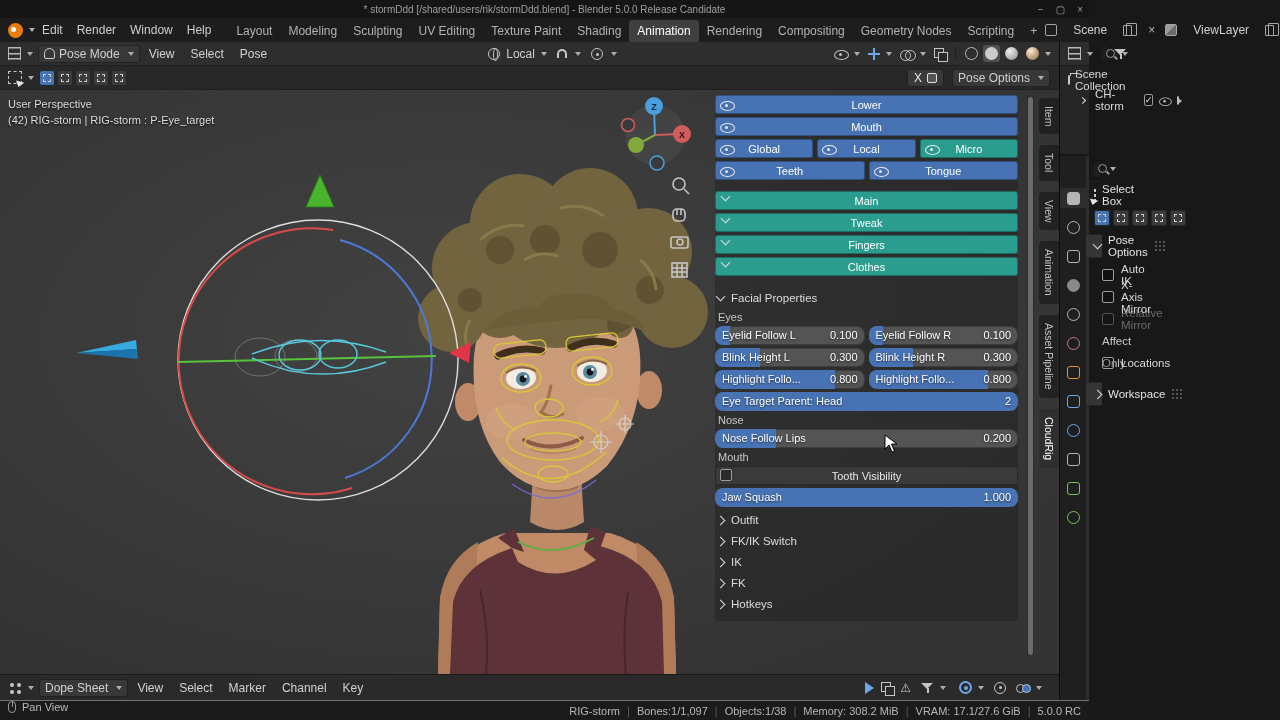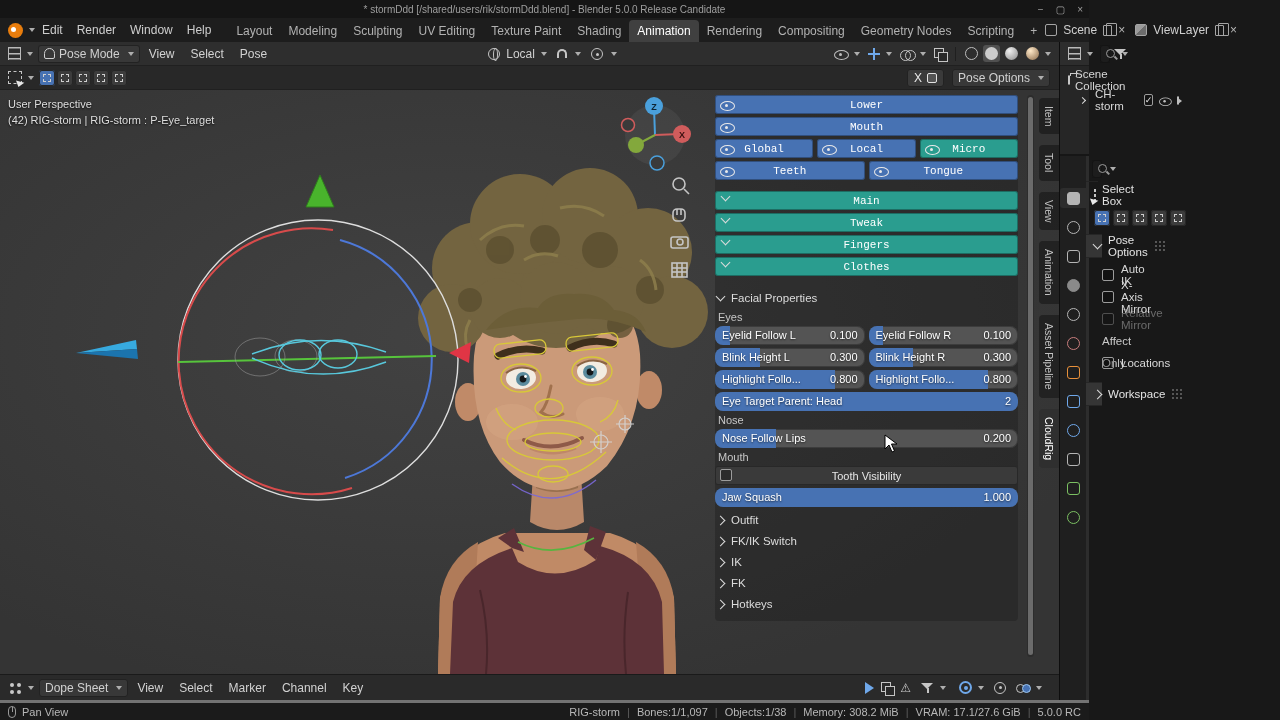--- a/index.html
+++ b/index.html
@@ -14,21 +14,21 @@
 
 .menubar{height:24px;background:#1d1d1d;display:flex;align-items:center;padding:0 6px;white-space:nowrap;font-size:12px}
 .blender-logo{width:15px;height:15px;border-radius:50%;background:#e87d0d;position:relative;margin:0 2px;flex:none}
 .blender-logo::after{content:"";position:absolute;left:3px;top:4px;width:5px;height:5px;border-radius:50%;background:#fff}
 .car{width:0;height:0;border-left:3px solid transparent;border-right:3px solid transparent;border-top:4px solid #aeaeae;display:inline-block;margin-left:4px;flex:none}
 .menu-item{padding:0 7px;line-height:24px;color:#cecece}
 .ws-wrap{display:flex;margin-left:10px}
 .ws{padding:0 8px;line-height:22px;margin-top:2px;color:#b2b2b2;border-radius:4px 4px 0 0}
 .ws.active{background:#404040;color:#fff}
 .menubar .spacer{flex:1}
-.scene-widget{display:flex;align-items:center;gap:6px;margin-right:10px;color:#cfcfcf}
+.scene-widget{display:flex;align-items:center;gap:16px;margin-right:10px;color:#cfcfcf}
 .mini-glyph{width:12px;height:12px;border:1px solid #a5a5a5;border-radius:2px;display:inline-block;flex:none}
 .mini-glyph.photo{background:linear-gradient(135deg,#9a9a9a 45%,#6c6c6c 46%)}
 .x-icon::before{content:"×";color:#b5b5b5}
 .copy-icon{width:9px;height:11px;border:1px solid #a5a5a5;border-radius:1px;position:relative;display:inline-block}
 .copy-icon::after{content:"";position:absolute;left:2px;top:-3px;width:9px;height:11px;border:1px solid #a5a5a5;border-radius:1px}
 
 
 .main{flex:1;display:flex;min-height:0}
 .viewport-col{width:1060px;flex:none;display:flex;flex-direction:column;border-right:1px solid #0e0e0e}
 .right-col{flex:1;display:flex;flex-direction:column;background:#232323;min-width:0}
@@ -79,21 +79,21 @@
 
 .viewport{flex:1;position:relative;background:radial-gradient(ellipse at 42% 42%,#424242,#343434 78%);overflow:hidden}
 .viewport svg.scene{position:absolute;inset:0}
 .vp-label{position:absolute;left:8px;color:#dedede;font-size:11px;text-shadow:0 1px 2px rgba(0,0,0,.8);z-index:3}
 .vp-label.l1{top:8px}
 .vp-label.l2{top:24px}
 
 
 .rig-panel{position:absolute;left:715px;top:5px;width:303px;z-index:4;background:rgba(26,26,26,.38);border-radius:4px;padding:0 0 6px 0}
 .rigrow{display:flex;gap:4px;margin-bottom:3px}
-.rigbtn{flex:1;height:19px;border-radius:3px;background:#4772b3;color:#fff;display:flex;align-items:center;justify-content:center;font-size:11px;position:relative;border:none;box-shadow:inset 0 0 0 1px rgba(0,0,0,.3);font-family:Liberation Mono, monospace}
+.rigbtn{flex:1;height:19px;border-radius:3px;background:#4772b3;color:#fff;display:flex;align-items:center;justify-content:center;font-size:11px;position:relative;border:none;box-shadow:inset 0 0 0 1px rgba(0,0,0,.3);font-family:Liberation Sans, sans-serif}
 .rigbtn .eyeic{position:absolute;left:5px;top:3px}
 .rigbtn.teal{background:#2a9d8f}
 .rigbtn .chev{position:absolute;left:7px;top:5px}
 .chev{width:7px;height:7px;border-right:1.6px solid #dcdcdc;border-bottom:1.6px solid #dcdcdc;display:inline-block;flex:none}
 .chev.down{transform:rotate(45deg);margin-top:-3px}
 .chev.right{transform:rotate(-45deg)}
 .chev.small{width:5px;height:5px}
 .phead{display:flex;align-items:center;gap:7px;height:20px;color:#dcdcdc;font-size:11.5px;margin:1px 0;padding-left:2px}
 .sublabel{color:#c6c6c6;font-size:11px;margin:3px 0 3px 3px}
 .slider{position:relative;height:19px;background:#545454;border-radius:8px;overflow:hidden;color:#fff;font-size:11px;box-shadow:inset 0 0 0 1px rgba(0,0,0,.28)}
@@ -128,21 +128,21 @@
 .funnel::after{content:"";position:absolute;left:5.5px;top:7px;width:2px;height:5px;background:#c5c5c5}
 .ring-ic{width:13px;height:13px;border:2px solid #6fa8ea;border-radius:50%;position:relative}
 .ring-ic::after{content:"";position:absolute;left:2.5px;top:2.5px;width:4px;height:4px;background:#6fa8ea;border-radius:50%}
 .dot-ic{width:12px;height:12px;border:1.3px solid #c5c5c5;border-radius:50%;position:relative}
 .dot-ic::after{content:"";position:absolute;left:3.5px;top:3.5px;width:3px;height:3px;background:#c5c5c5;border-radius:50%}
 .keys-ic{width:14px;height:10px;position:relative}
 .keys-ic::before{content:"";position:absolute;left:0;top:1px;width:7px;height:7px;border:1.3px solid #c5c5c5;border-radius:50%}
 .keys-ic::after{content:"";position:absolute;left:6px;top:1px;width:7px;height:7px;border:1.3px solid #9ec7f0;border-radius:50%;background:#4772b3}
 
 
-.statusbar{height:20px;background:#1b1b1b;display:flex;align-items:center;padding:0 8px;font-size:11px;color:#b7b7b7;border-top:3px solid #737373}
+.statusbar{height:20px;background:#1b1b1b;display:flex;padding:0 8px;font-size:11px;color:#b7b7b7;border-top:1px solid #737373}
 .mouse-ic{width:8px;height:12px;border:1px solid #999;border-radius:4px;position:relative;margin-right:6px;flex:none}
 .mouse-ic::after{content:"";position:absolute;left:3px;top:0;width:1px;height:5px;background:#999}
 .status-right{margin-left:auto;display:flex;align-items:center;white-space:nowrap}
 .seg::before{content:"|";margin:0 7px;color:#5e5e5e}
 .seg:first-child::before{content:"";margin:0}
 
 
 .ed-header{height:24px;background:#2d2d2d;display:flex;align-items:center;gap:4px;padding:0 5px;border-bottom:1px solid #1c1c1c}
 .searchbox{flex:1;display:flex;align-items:center;gap:4px;background:#1d1d1d;border-radius:3px;height:18px;padding:0 5px;box-shadow:inset 0 0 0 1px #141414;min-width:0}
 .searchbox input{background:transparent;border:none;outline:none;color:#cfcfcf;font-family:inherit;font-size:11px;width:100%;min-width:0}

